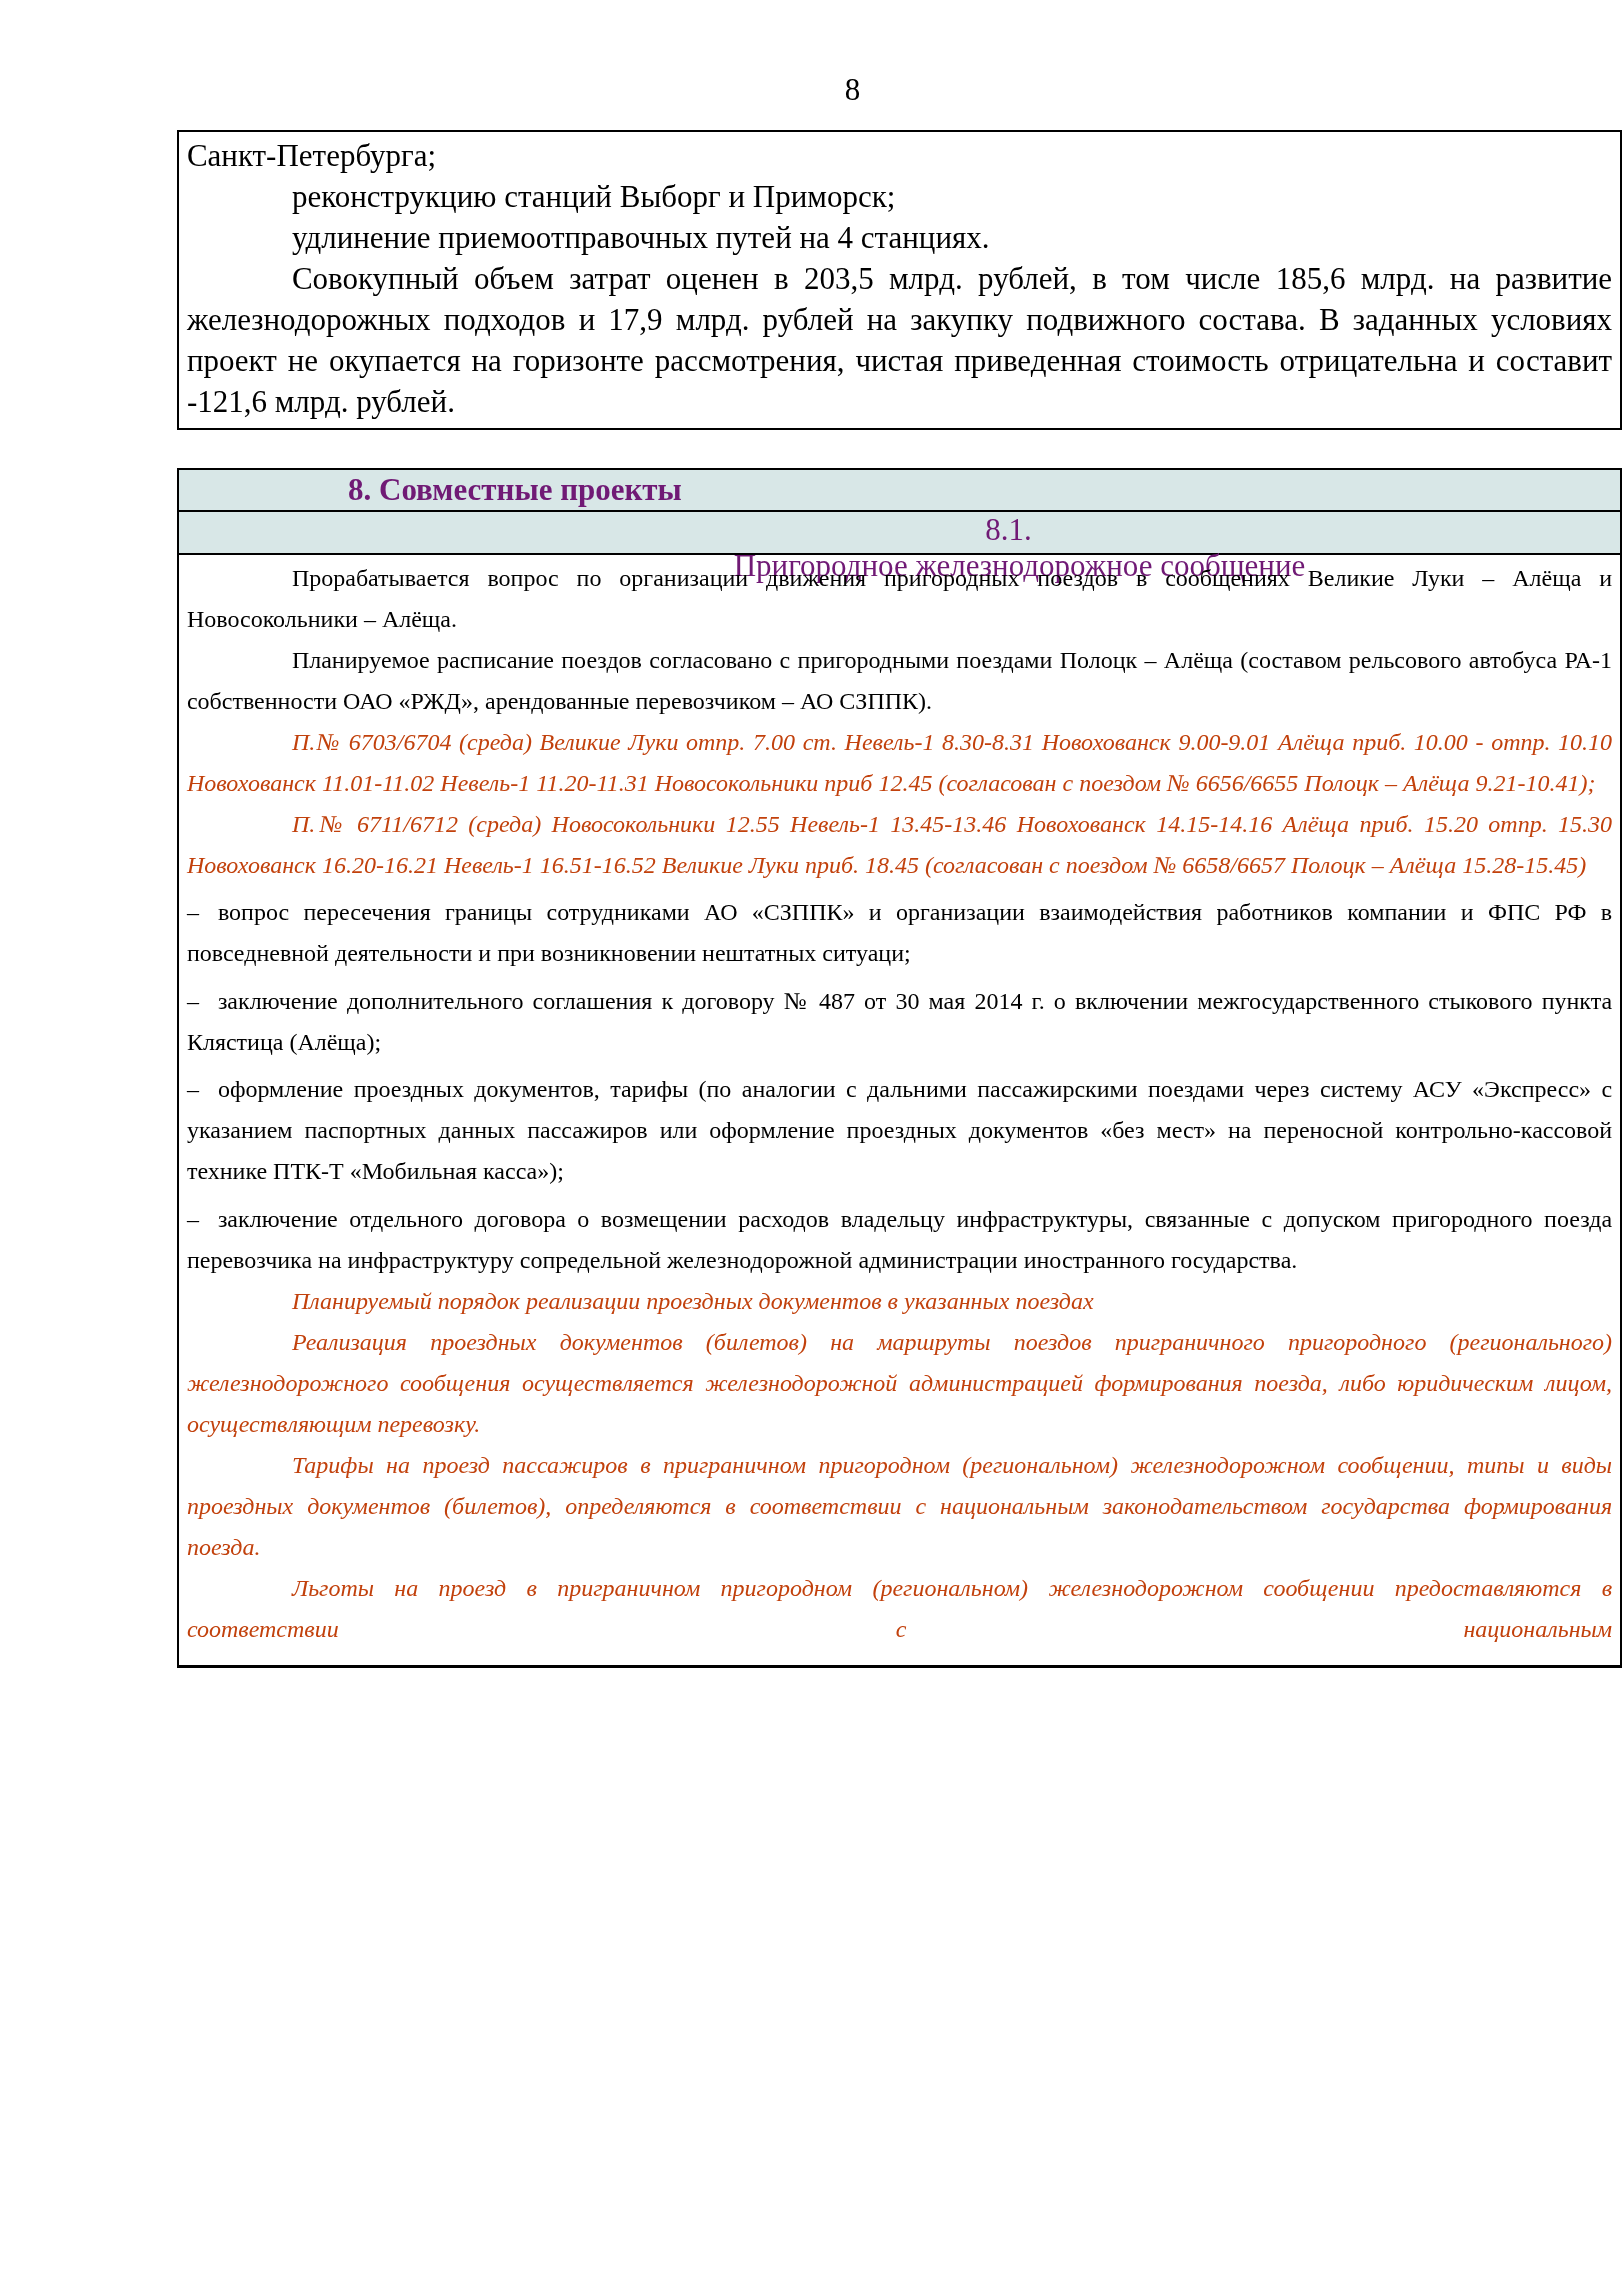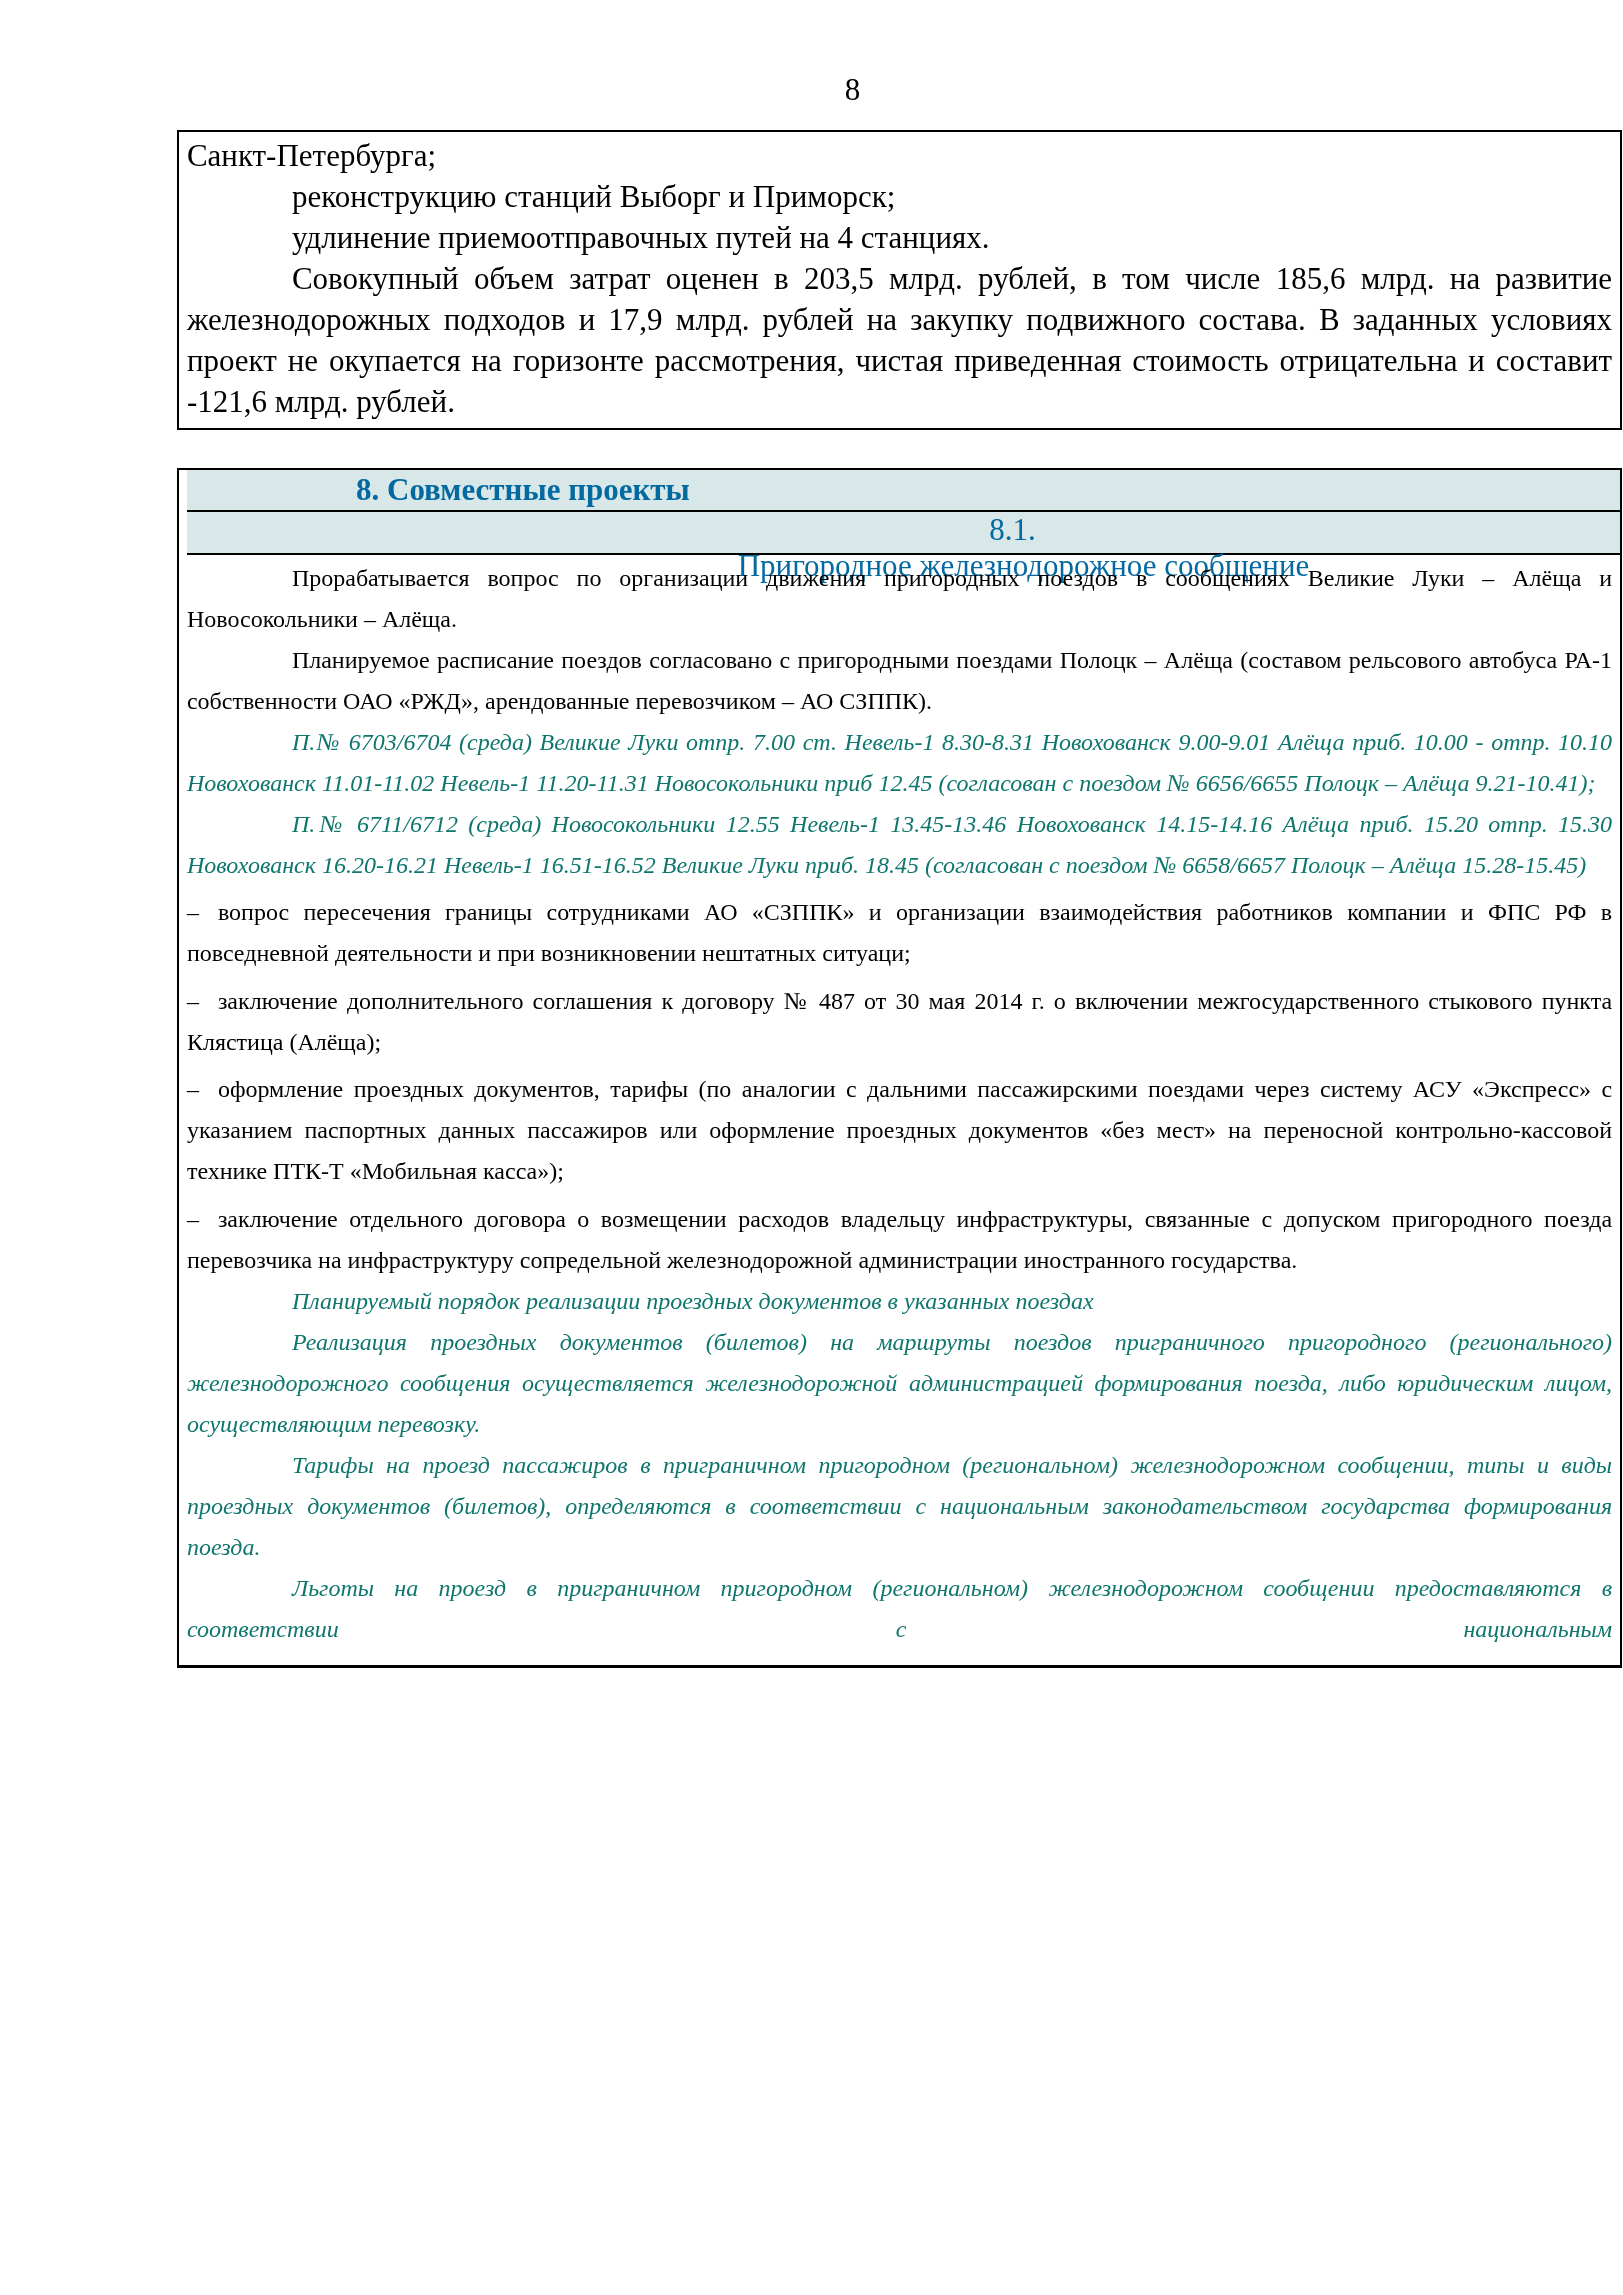--- a/index.html
+++ b/index.html
@@ -42,40 +42,39 @@
 
   .section-table {
     box-sizing: border-box;
     width: 100%;
     margin-top: 38px;
     border: 2.6px solid #000000;
     border-bottom-width: 3.9px;
   }
   .hrow {
     background: #d8e7e7;
-    color: #0369a1;
+    color: #701a75;
     font-size: 31px;
     display: flex;
     align-items: center;
     border-bottom: 2px solid #000000;
-    margin-left: 8px;
   }
   .hrow1 { height: 40px; padding-left: 169px; font-weight: bold; }
   .hrow2 { height: 41px; padding-left: 218px; flex-direction: column; }
   .sub-title { margin-left: 22px; }
 
   .body-cell {
     background: #ffffff;
     padding: 2.6px 7.9px 15.7px 7.9px;
     font-size: 24px;
     line-height: 41px;
     text-align: justify;
   }
   .body-cell p { margin: 0; }
-  .blue { color: #0f766e; font-style: italic; }
+  .blue { color: #c2410c; font-style: italic; }
   .bullet { margin-top: 6.5px !important; }
   .dash { display: inline-block; width: 31px; }
   .jlast { text-align-last: justify; }
 </style>
 </head>
 <body>
 
 <div class="page">
 
   <div class="pagenum">8</div>

